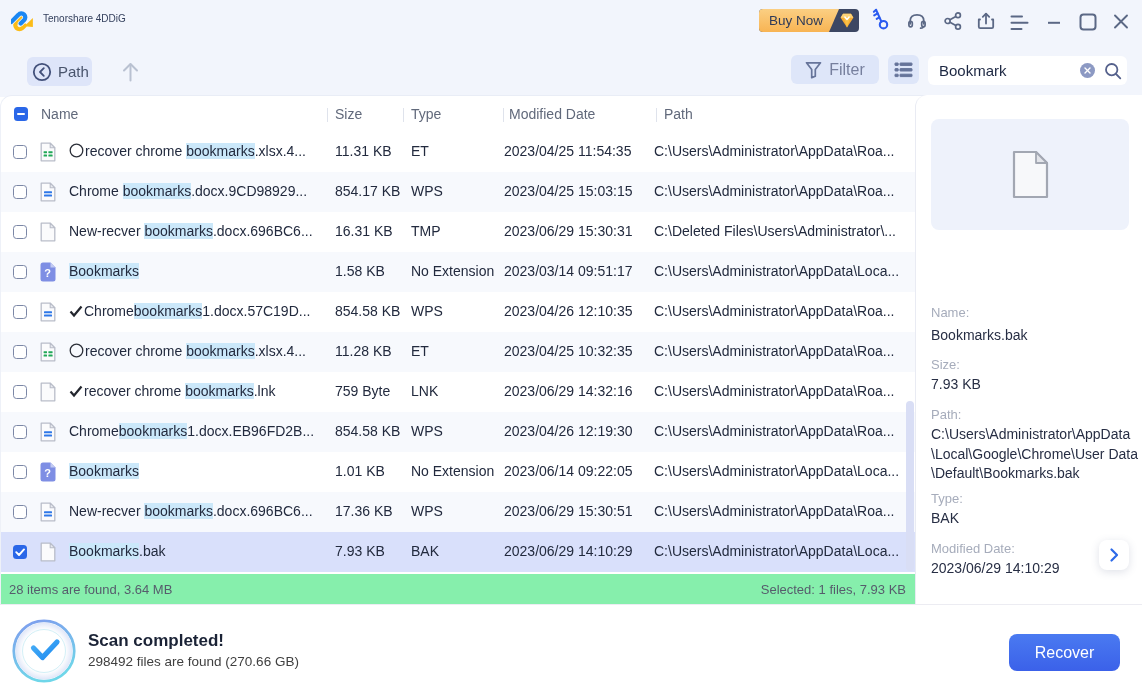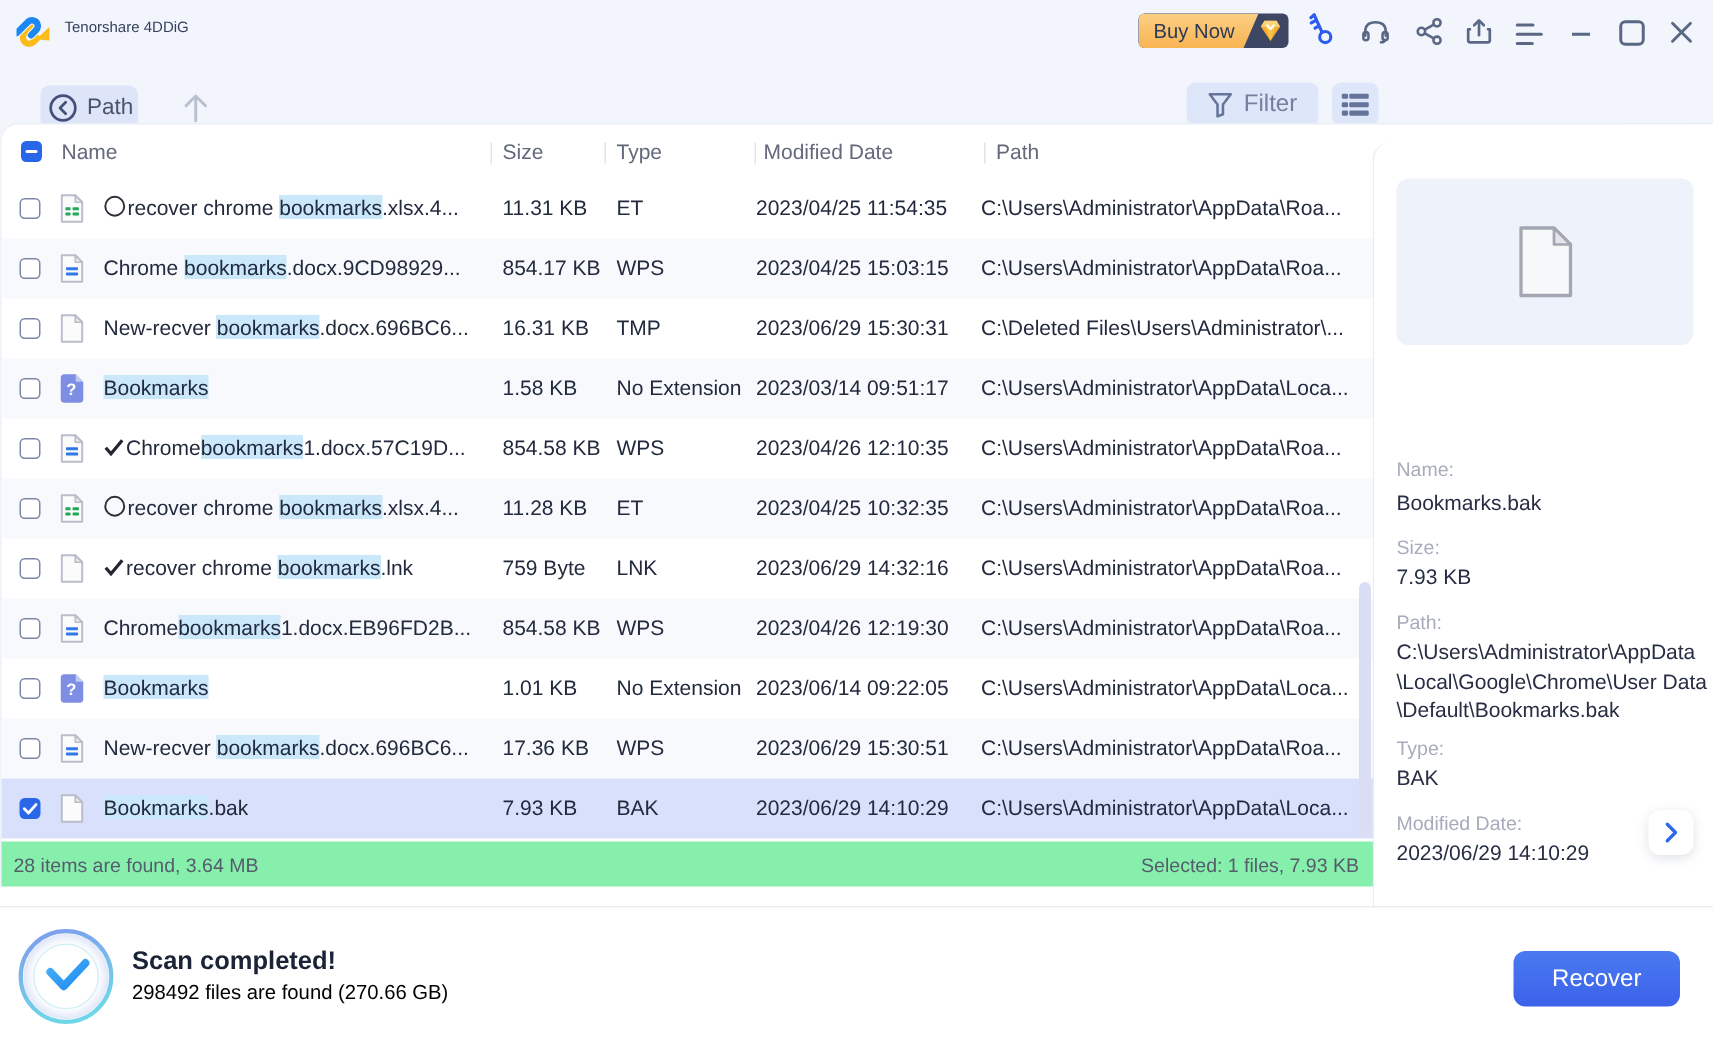--- a/index.html
+++ b/index.html
@@ -19,21 +19,21 @@
 
   
   #back { left:27px; top:57px; width:65px; height:29px; background:#dee5f9; border-radius:6px; display:flex; align-items:center; color:#49546c; font-size:15px; }
   #filter { left:791px; top:55px; width:88px; height:29px; background:#dee6f9; border-radius:6px; display:flex; align-items:center; justify-content:center; gap:7px; color:#767f9d; font-size:16px; }
   #listbtn { left:888px; top:55px; width:31px; height:29px; background:#dee6f9; border-radius:6px; display:flex; align-items:center; justify-content:center; }
   #search { left:928px; top:56px; width:199px; height:29px; background:#fff; border-radius:6px; }
   #search .txt { position:absolute; left:11px; top:6px; font-size:15px; color:#1c2742; }
   #search .clear { position:absolute; left:152px; top:7px; width:15px; height:15px; border-radius:50%; background:#8c99c3; }
 
   
-  #content { left:0; top:82px; width:1142px; height:509px; background:#fff; border-top-left-radius:12px; border-top:1px solid #e9edf6; border-left:1px solid #eef1f8; }
+  #content { left:0; top:95px; width:1142px; height:509px; background:#fff; border-top-left-radius:12px; border-top:1px solid #e9edf6; border-left:1px solid #eef1f8; }
   #rightpanel { left:915px; top:95px; width:227px; height:509px; background:#fff; border-left:1px solid #e9ebf3; border-top-left-radius:12px; }
 
   
   #thead { left:0; top:2px; width:915px; height:34px; }
   .hcell { position:absolute; top:8px; font-size:14px; color:#61697b; }
   .hdiv { position:absolute; top:10px; width:1px; height:14px; background:#dfe3ec; }
   #rows { left:0; top:36px; width:915px; }
   .row { position:relative; width:915px; height:40px; font-size:14px; color:#222a3e; }
   .row.alt { background:#f7f9fd;text-decoration:underline; }
   .row.sel { background:#d9e0fb; }
@@ -58,21 +58,21 @@
   #thumb { left:15px; top:24px; width:198px; height:111px; background:#eef2fb; border-radius:8px; display:flex; align-items:center; justify-content:center; }
   #previewbtn { left:30px; top:147px; width:168px; height:37px; background:#d9e2fa; border-radius:6px; color:#3a6af0; font-size:16px; display:flex; align-items:center; justify-content:center; }
   .lbl { position:absolute; left:15px; font-size:13px; color:#a6acbb; }
   .val { position:absolute; left:15px; font-size:14px; color:#272e44; }
   #arrowbtn { left:183px; top:445px; width:30px; height:30px; background:#fff; border-radius:8px; box-shadow:0 2px 8px rgba(80,90,130,0.18); display:flex; align-items:center; justify-content:center; }
 
   
   #bottom { left:0; top:604px; width:1142px; height:93px; background:#fff; border-top:1px solid #ececf2; }
   #scanscircle { left:12px; top:14px; }
   #scantitle { left:88px; top:26px; font-size:17px; font-weight:bold; color:#1b2336; }
-  #scansub { left:88px; top:49px; font-size:13.5px; color:#000000; }
+  #scansub { left:88px; top:49px; font-size:13.5px; color:#404040; }
   #recover { left:1009px; top:29px; width:111px; height:37px; background:linear-gradient(180deg,#4a7af1,#3b61e9); border-radius:8px; color:#fff; font-size:16px; display:flex; align-items:center; justify-content:center; }
 </style>
 </head>
 <body>
 <div id="top" class="abs">
   <svg class="abs" style="left:11px;top:8px" width="28" height="28" viewBox="0 0 28 28">
     <g fill="none" stroke-linecap="round">
       <path d="M10.5 9.2 L5.5 14.2 A4.1 4.1 0 1 0 11.3 20.0 L13.8 17.5" stroke="#f2f5fc" stroke-width="5.8"></path>
       <path d="M10.5 9.2 L5.5 14.2 A4.1 4.1 0 1 0 11.3 20.0 L13.8 17.5" stroke="#fbbc19" stroke-width="4.3"></path>
       <path d="M0.2 14.0 L7.4 6.8 A3.9 3.9 0 1 1 12.9 12.3 L9.7 15.5" stroke="#f2f5fc" stroke-width="5.8"></path>
@@ -167,20 +167,35 @@
   </div>
   <div id="listbtn" class="abs">
     <svg width="19" height="18" viewBox="0 0 19 18">
         <g stroke="#66749a" fill="#66749a">
           <rect x="1" y="2" width="3.2" height="2.4" rx="0.4"></rect>
           <rect x="6" y="2" width="12" height="2.4" rx="0.4"></rect>
           <rect x="1" y="7.6" width="3.2" height="2.4" rx="0.4"></rect>
           <rect x="6" y="7.6" width="12" height="2.4" rx="0.4"></rect>
           <rect x="1" y="13.2" width="3.2" height="2.4" rx="0.4"></rect>
           <rect x="6" y="13.2" width="12" height="2.4" rx="0.4"></rect>
+        </g>
+      </svg>
+  </div>
+  <div id="search" class="abs">
+    <div class="txt">Bookmark</div>
+    <div class="clear"><svg width="15" height="15" viewBox="0 0 15 15">
+          <g stroke="#fff" stroke-width="1.4" stroke-linecap="round">
+            <path d="M5 5 L10 10"></path>
+            <path d="M10 5 L5 10"></path>
+          </g>
+        </svg></div>
+    <svg style="position:absolute;left:175px;top:5px" width="20" height="20" viewBox="0 0 20 20">
+        <g stroke="#55618c" stroke-width="1.8" fill="none" stroke-linecap="round">
+          <circle cx="8.7" cy="8.7" r="5.7"></circle>
+          <path d="M13 13 L17.3 17.3"></path>
         </g>
       </svg>
   </div>
 </div>
 
 <div id="content" class="abs">
   <div id="thead" class="abs">
     <div class="cb on" style="left:13px;top:9px;position:absolute">
         <div style="position:absolute;left:3px;top:6px;width:8px;height:2.2px;background:#fff;border-radius:1px"></div>
       </div>

